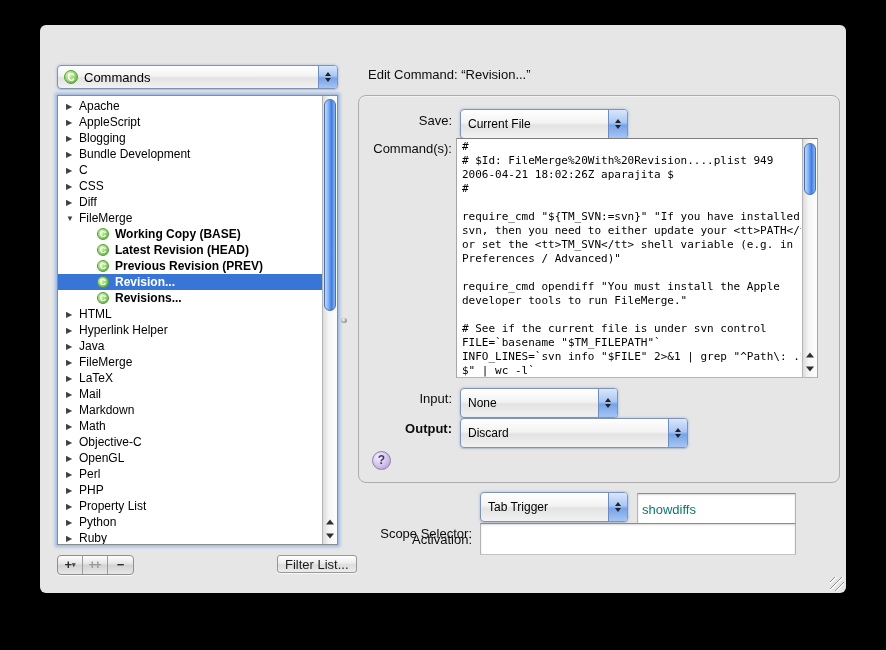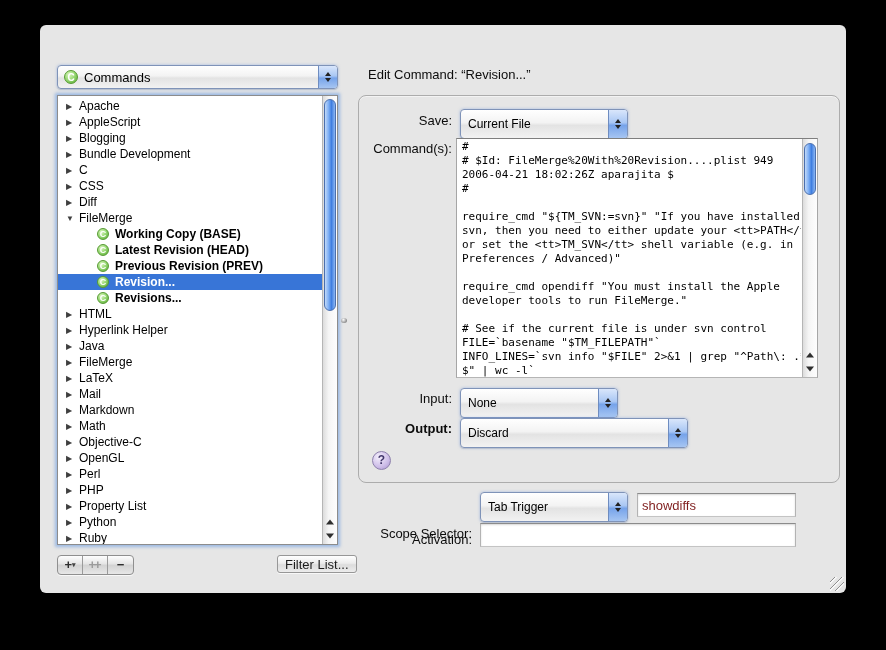--- a/index.html
+++ b/index.html
@@ -108,24 +108,24 @@
               background:#fff; border:1px solid; border-color:#7e7e7e #a6a6a6 #b5b5b5; }
   .cmd-area pre { position:absolute; left:0; top:0; right:16px; bottom:0; overflow:hidden;
                   font-family:"DejaVu Sans Mono",monospace; font-size:11px; line-height:14px;
                   padding:1px 0 0 5px; color:#000; }
 
   .help-btn { position:absolute; left:332px; top:426px; width:19px; height:19px; border-radius:50%;
               border:1px solid #8d80ac; font-size:12px; font-weight:bold; color:#41376b;
               background:radial-gradient(circle at 35% 30%, #f4effc, #cdbde8 60%, #a790cf);
               text-align:center; line-height:17px; }
 
-  .textfield { position:absolute; height:24px; background:#fff; border:1px solid;
+  .textfield { position:absolute; height:32px; background:#fff; border:1px solid;
                border-color:#8b8b8b #b3b3b3 #c4c4c4;
                box-shadow:inset 0 1px 2px rgba(0,0,0,.16);
-               font-family:"Liberation Sans",sans-serif; font-size:13px; color:#7f1d1d; padding:0 4px; }
+               font-family:"Liberation Sans",sans-serif; font-size:13px; color:#0f766e; padding:0 4px; }
   .field-trigger { left:597px; top:468px; width:159px; }
   .field-scope   { left:440px; top:498px; width:316px; }
 
   .resize-grip { position:absolute; right:2px; bottom:2px; width:14px; height:14px;
                  background:repeating-linear-gradient(135deg, rgba(0,0,0,0) 0 3px, #8f8f8f 3px 4px, #f8f8f8 4px 5px);
                  border-bottom-right-radius:5px; }
 </style>
 </head>
 <body>
 

